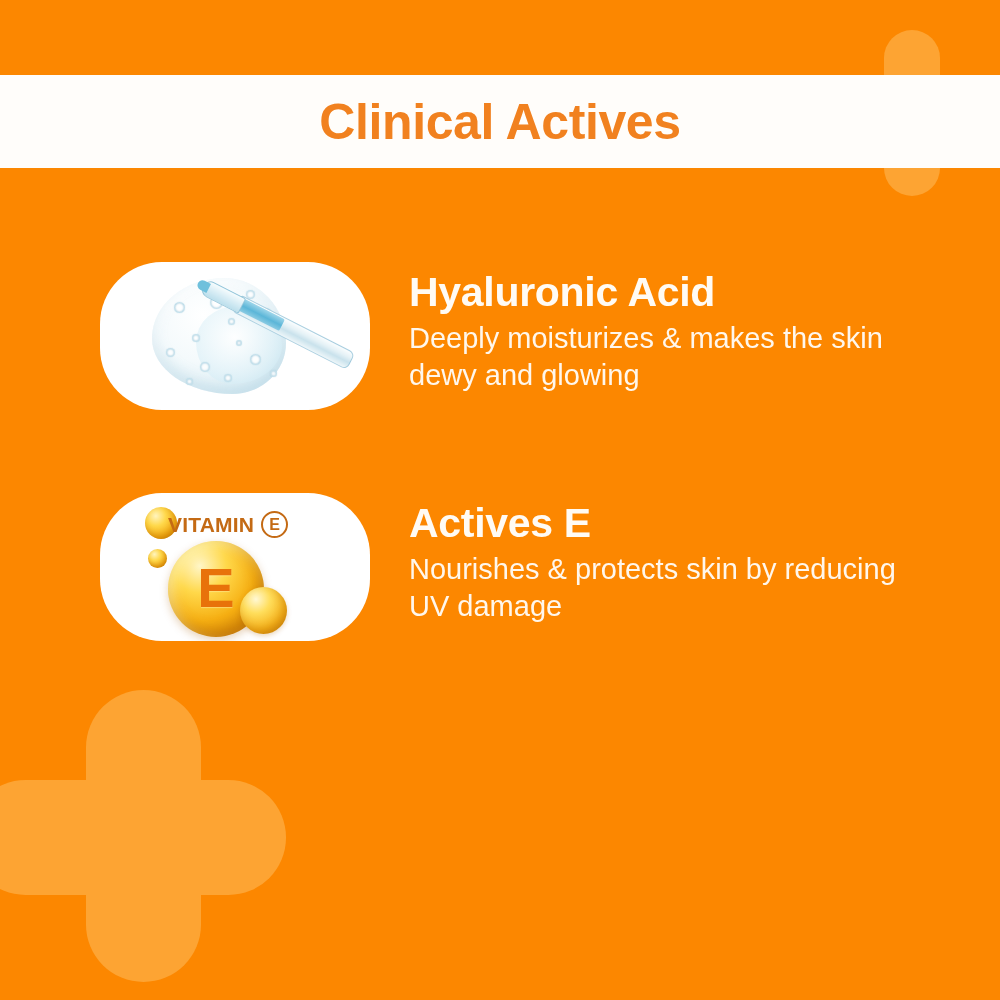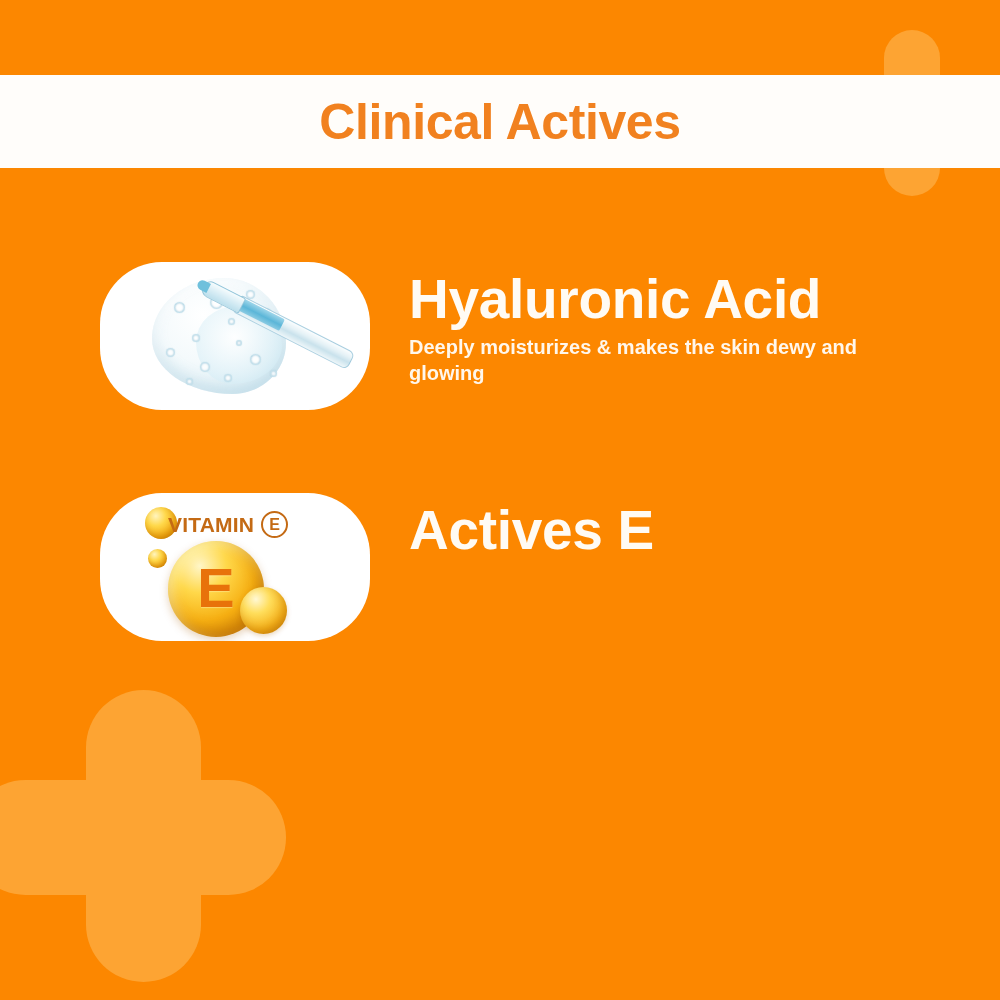--- a/index.html
+++ b/index.html
@@ -99,31 +99,31 @@
     overflow: hidden;
   }
 
   .feature-text {
     flex: 1 1 auto;
     padding-left: 39px;
     padding-top: 8px;
   }
   .feature-title {
     color: #FFFBF4;
-    font-size: 55px;
+    font-size: 41px;
     font-weight: bold;
     line-height: 1.08;
     letter-spacing: -0.3px;
     margin: 0 0 6px 0;
     white-space: nowrap;
   }
   .feature-desc {
     color: #FFF7EC;
-    font-size: 20px;
-    font-weight: 700;
+    font-size: 29px;
+    font-weight: 400;
     line-height: 1.26;
     margin: 0;
     max-width: 520px;
   }
 
   
   .gel-art { position: absolute; inset: 0; }
   .gel-blob {
     position: absolute;
     left: 52px;
@@ -338,17 +338,18 @@
             <span class="ring">E</span>
           </div>
           <div class="drop-main">
             <span class="letter">E</span>
           </div>
           <div class="drop-small-c"></div>
         </div>
       </div>
       <div class="feature-text">
         <h2 class="feature-title">Actives E</h2>
+        <p class="feature-desc">Nourishes &amp; protects skin by reducing UV damage</p>
       </div>
     </div>
 
   </div>
 </div>
 
 </body></html>

